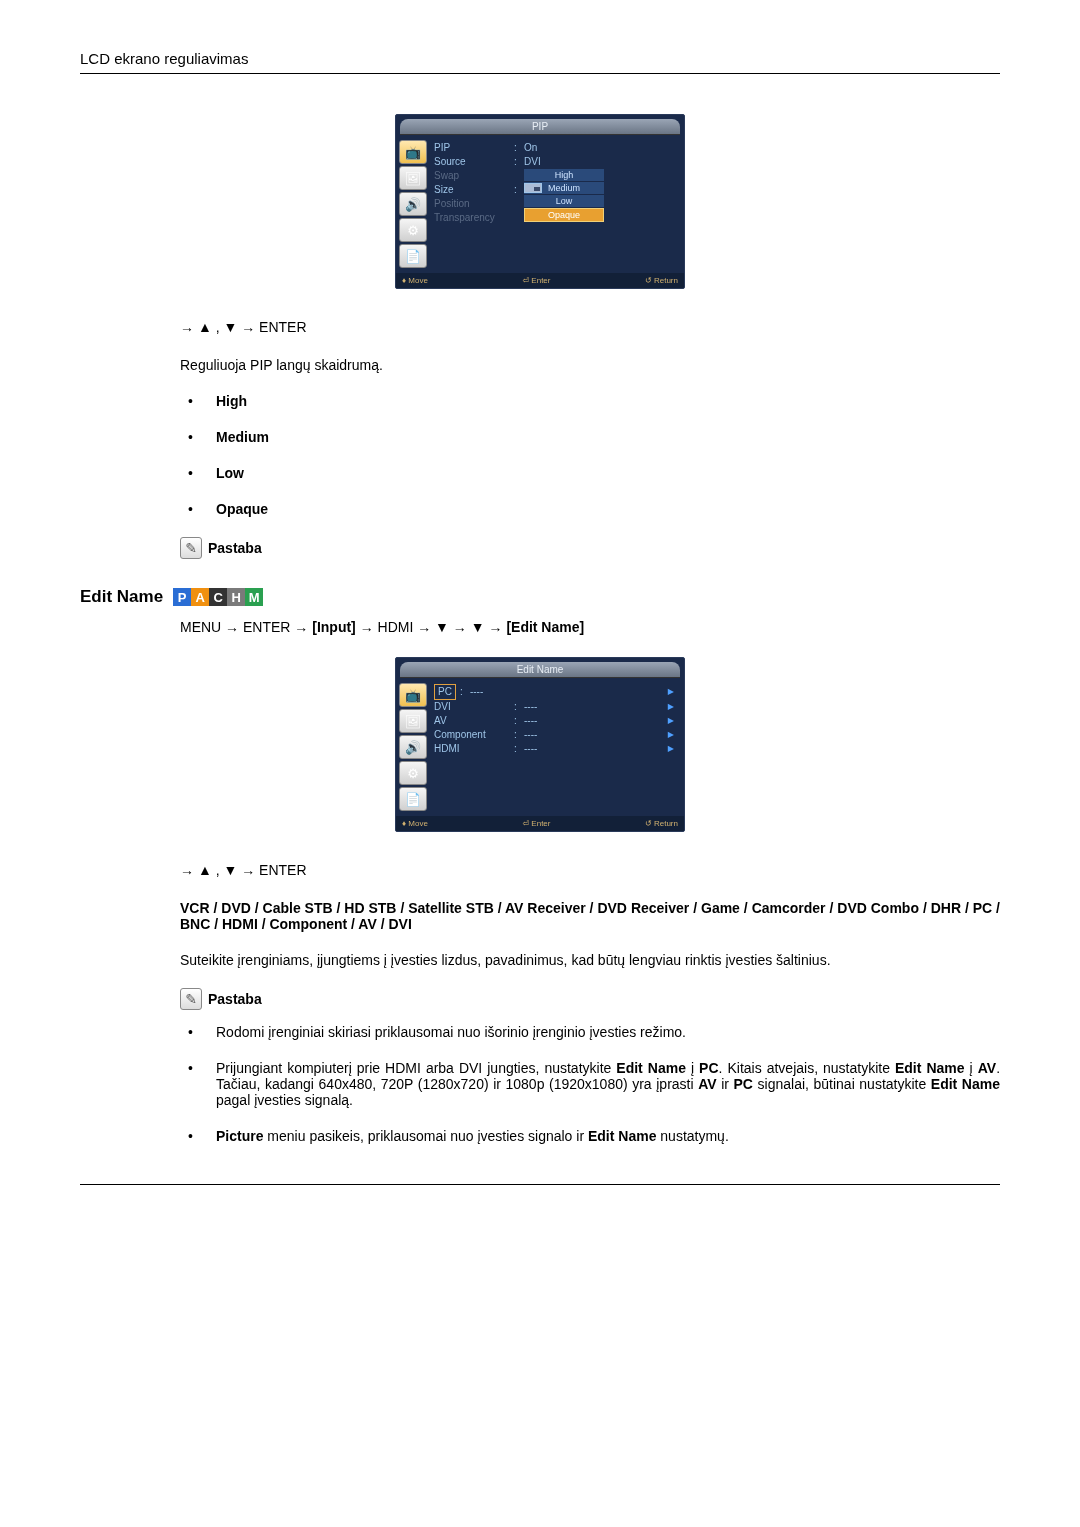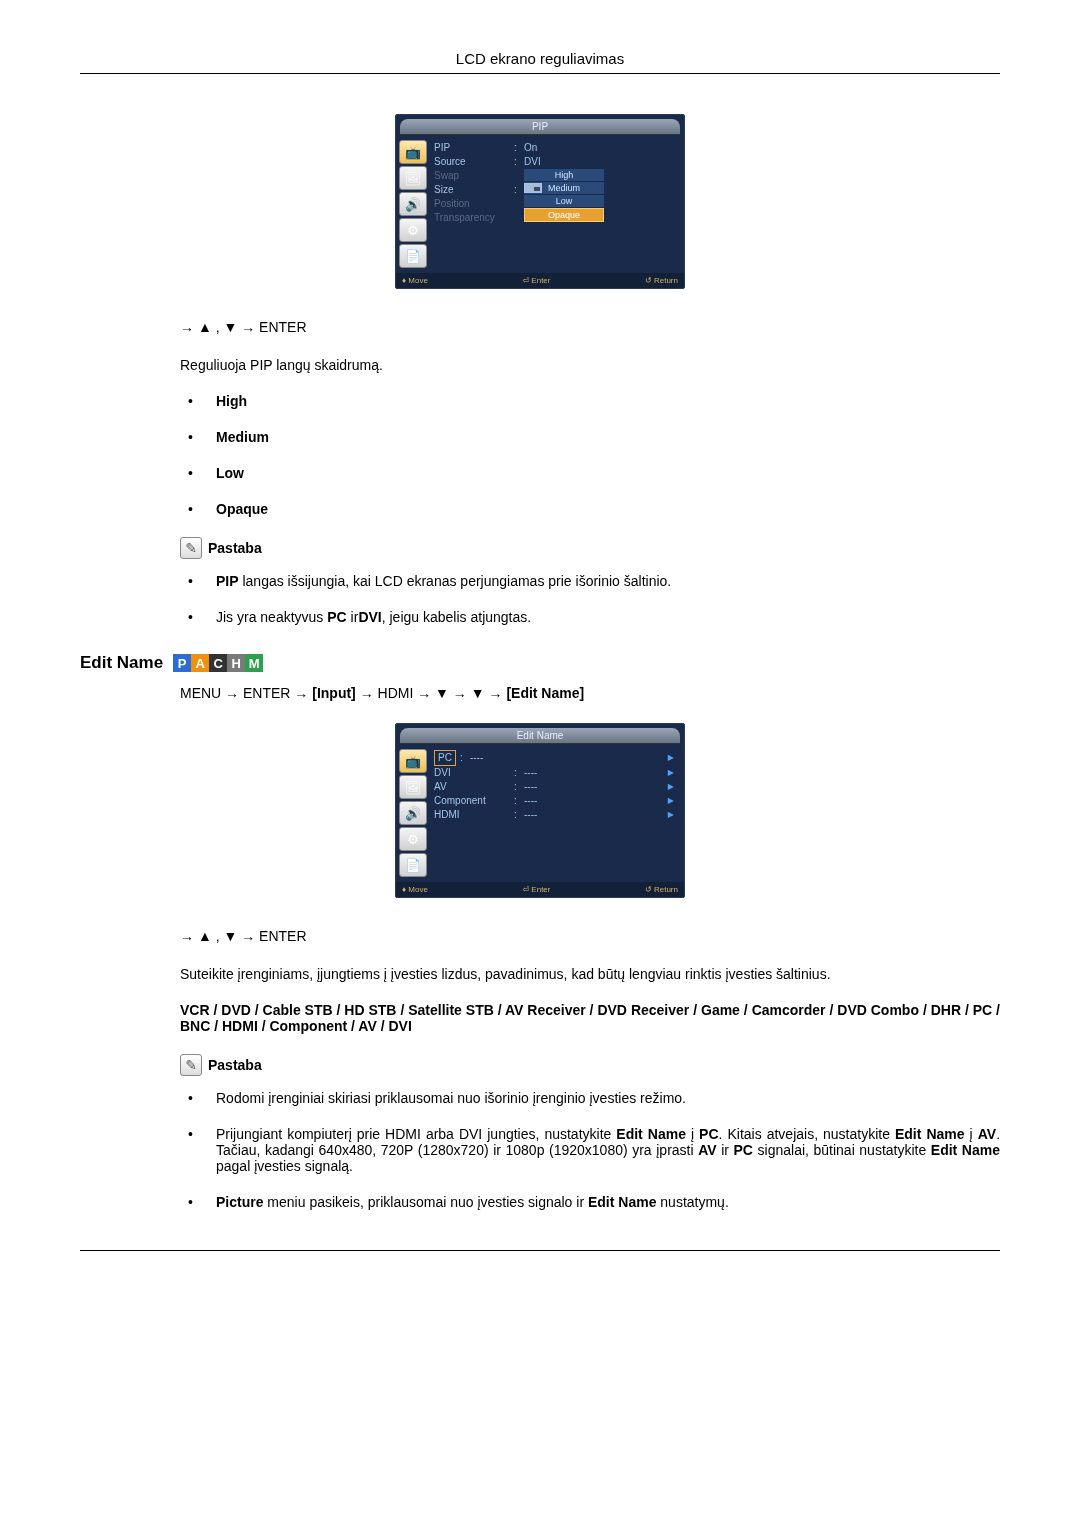--- a/index.html
+++ b/index.html
@@ -6,21 +6,20 @@
   body {
     font-family: Arial, Helvetica, sans-serif;
     font-size: 14px;
     color: #000;
     background: #fff;
     width: 1080px;
     margin: 0 auto;
     padding: 50px 80px;
   }
   .header-title {
-    text-align: center;
     font-size: 15px;
     padding-bottom: 6px;
     border-bottom: 1px solid #000;
     margin-bottom: 40px;
   }
   .osd-wrap {
     display: flex;
     justify-content: center;
     margin-bottom: 30px;
   }
@@ -294,28 +293,20 @@
   <ul class="plain">
     <li><b>High</b></li>
     <li><b>Medium</b></li>
     <li><b>Low</b></li>
     <li><b>Opaque</b></li>
   </ul>
   <div class="note-head">
     <span class="note-icon">✎</span>
     <b>Pastaba</b>
   </div>
-  <ul class="notes">
-    <li>
-      <b>PIP</b><span> langas išsijungia, kai LCD ekranas perjungiamas prie išorinio šaltinio.</span>
-    </li>
-    <li>
-      <span>Jis yra neaktyvus </span><b>PC</b><span> ir</span><b>DVI</b><span>, jeigu kabelis atjungtas.</span>
-    </li>
-  </ul>
 </div>
 
 <div class="section-head">
   <span class="section-title">Edit Name</span>
   <span class="mode-strip">
     <span class="mode-box mode-P">P</span>
     <span class="mode-box mode-A">A</span>
     <span class="mode-box mode-C">C</span>
     <span class="mode-box mode-H">H</span>
     <span class="mode-box mode-M">M</span>
@@ -376,22 +367,22 @@
     <div class="osd-footer">
       <span>♦ <span>Move</span></span>
       <span>⏎ <span>Enter</span></span>
       <span>↺ <span>Return</span></span>
     </div>
   </div>
 </div>
 
 <div class="content-block">
   <div class="nav-line">→ ▲ , ▼ → ENTER</div>
+  <div class="para justified"><b>VCR / DVD / Cable STB / HD STB / Satellite STB / AV Receiver / DVD Receiver / Game / Camcorder / DVD Combo / DHR / PC / BNC / HDMI / Component / AV / DVI</b></div>
   <div class="para justified">Suteikite įrenginiams, įjungtiems į įvesties lizdus, pavadinimus, kad būtų lengviau rinktis įvesties šaltinius.</div>
-  <div class="para justified"><b>VCR / DVD / Cable STB / HD STB / Satellite STB / AV Receiver / DVD Receiver / Game / Camcorder / DVD Combo / DHR / PC / BNC / HDMI / Component / AV / DVI</b></div>
   <div class="note-head">
     <span class="note-icon">✎</span>
     <b>Pastaba</b>
   </div>
   <ul class="notes">
     <li>Rodomi įrenginiai skiriasi priklausomai nuo išorinio įrenginio įvesties režimo.</li>
     <li>
       <span>Prijungiant kompiuterį prie HDMI arba DVI jungties, nustatykite </span><b>Edit Name</b><span> į </span><b>PC</b><span>. Kitais atvejais, nustatykite </span><b>Edit Name</b><span> į </span><b>AV</b><span>. Tačiau, kadangi 640x480, 720P (1280x720) ir 1080p (1920x1080) yra įprasti </span><b>AV</b><span> ir </span><b>PC</b><span> signalai, būtinai nustatykite </span><b>Edit Name</b><span> pagal įvesties signalą.</span>
     </li>
     <li>

